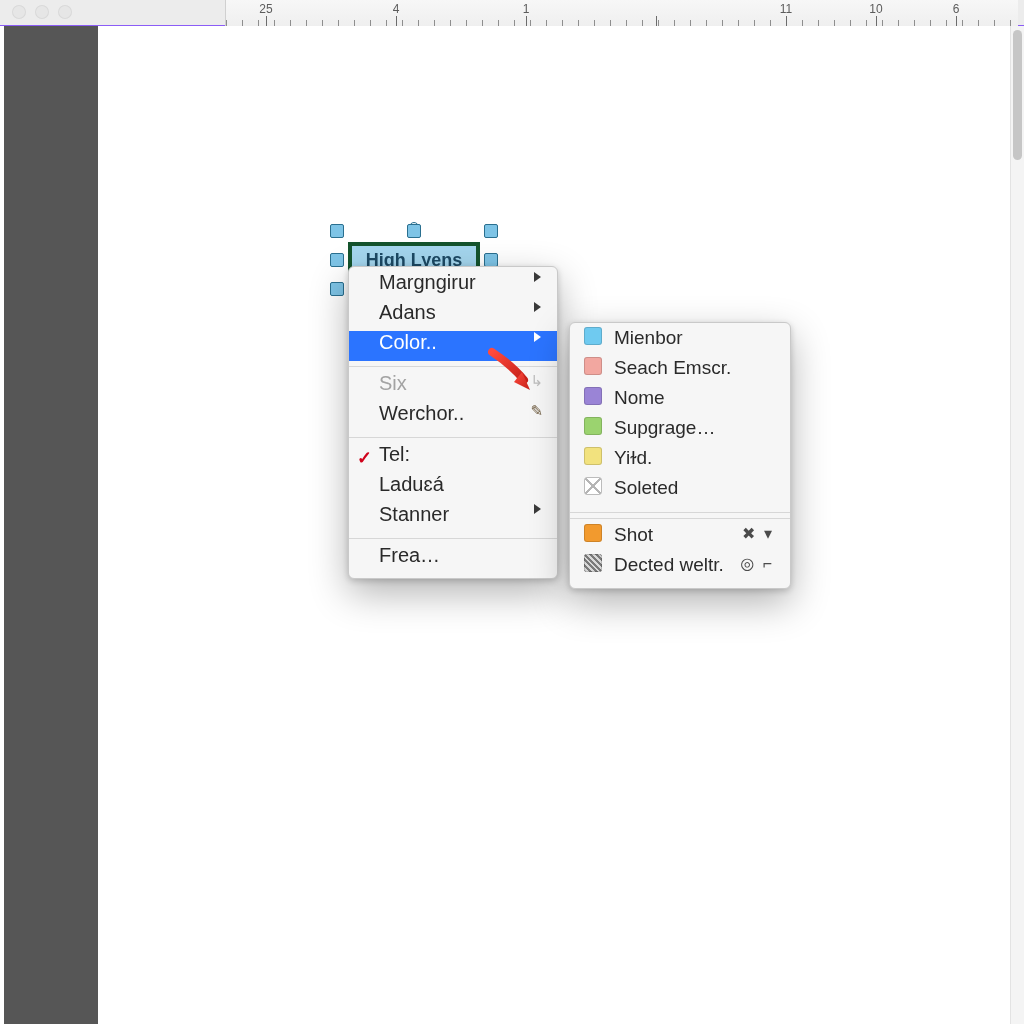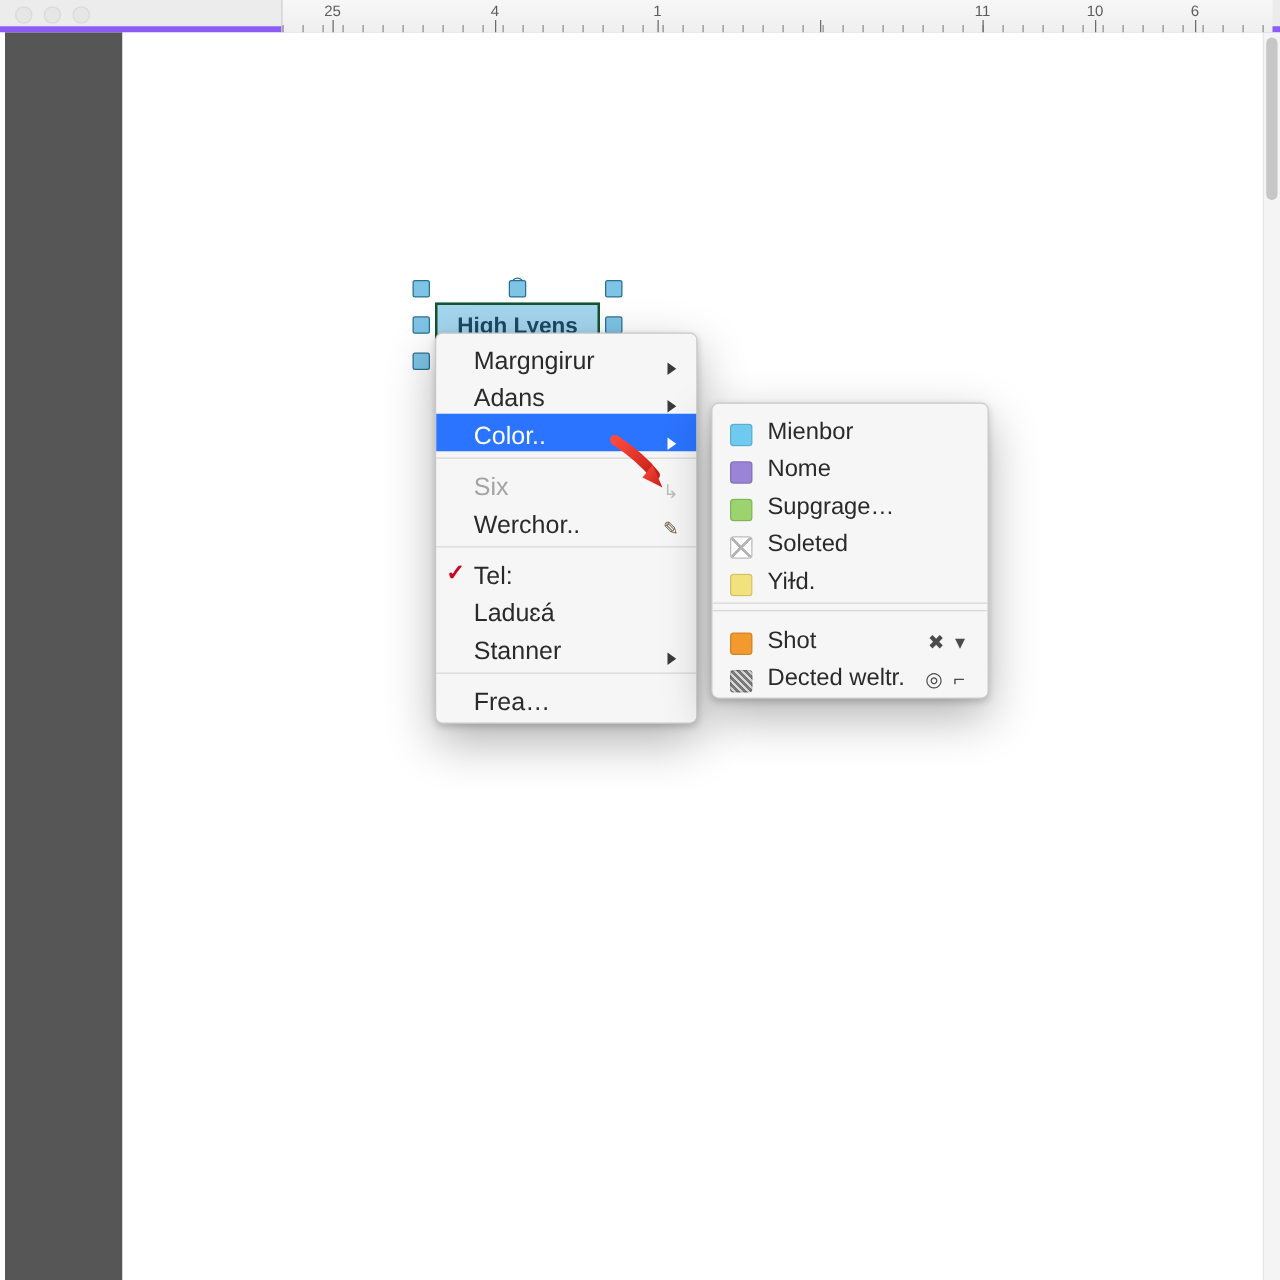--- a/index.html
+++ b/index.html
@@ -5,21 +5,21 @@
   * { margin: 0; padding: 0; box-sizing: border-box; }
   html, body { width: 1024px; height: 1024px; overflow: hidden; font-family: -apple-system, "Helvetica Neue", Helvetica, Arial, sans-serif; }
   body { background: #fff; }
 
   
   .toolbar {
     position: absolute;
     inset: 0 0 auto 0;
     height: 26px;
     background: #ececec;
-    border-bottom: 5px solid #8b5cf6;
+    border-bottom: 1px solid #8b5cf6;
     display: flex;
     align-items: center;
   }
   .traffic-lights {
     position: absolute; left: 12px; top: 5px; display:flex; gap:9px;
   }
   .traffic-lights span{
     width:14px;height:14px;border-radius:50%;background:#e6e6e6;display:block;
     box-shadow: inset 0 0 0 1px rgba(0,0,0,.06);
   }
@@ -62,21 +62,21 @@
 
   
   .sel-object{
     position:absolute;left:232px;top:198px;width:168px;height:72px;
   }
   .sel-box{
     position:absolute;left:18px;top:18px;right:18px;bottom:18px;
     background:#a4d6ee;
     display:flex;align-items:center;justify-content:center;
     color:#1c4964;font-weight:600;font-size:18px;
-    border:2px solid #14532d;
+    border:4px solid #14532d;
     overflow:hidden;white-space:nowrap;
   }
   .handle{
     position:absolute;width:14px;height:14px;background:#7ec4e6;border:1px solid #2a6f8f;border-radius:2px;
   }
   .handle.tl{left:0;top:0;} .handle.tr{right:0;top:0;}
   .handle.bl{left:0;bottom:0;} .handle.br{right:0;bottom:0;}
   .handle.ml{left:0;top:50%;transform:translateY(-50%);}
   .handle.mr{right:0;top:50%;transform:translateY(-50%);}
   .handle.mt{left:50%;top:0;transform:translateX(-50%);}
@@ -86,21 +86,21 @@
   }
 
   
   .menu{
     position:absolute;background:#f6f6f6;border:1px solid #c9c9c9;border-radius:6px;
     box-shadow:0 14px 38px rgba(0,0,0,.30),0 2px 6px rgba(0,0,0,.18);
     padding:4px 0;
     font-size:20px;color:#2a2a2a;
   }
   .menu .row{
-    display:flex;align-items:flex-end;height:30px;padding:0 14px 0 30px;position:relative;white-space:nowrap;
+    display:flex;align-items:flex-start;height:30px;padding:0 14px 0 30px;position:relative;white-space:nowrap;
   }
   .menu .row.hl{background:#2b74ff;color:#fff;}
   .menu .row .arrow{margin-left:auto;padding-left:30px;}
   .menu .row .arrow svg{display:block;}
   .menu .sep{height:1px;margin:5px 0;background:#d7d7d7;}
   .menu .row.disabled{color:#a3a3a3;}
   .menu .check{
     position:absolute;left:8px;top:50%;transform:translateY(-50%);color:#d0021b;font-weight:700;font-size:18px;
   }
 
@@ -300,34 +300,38 @@
       <path d="M42 44 L26 36 L34 26 Z" fill="url(#ag)"></path>
     </svg>
   </div>
 
   <div class="menu" id="color-menu">
       <div class="row selectable">
         <span class="swatch" style="background: rgb(111, 202, 240);"></span>
         <span>Mienbor</span>
       </div>
       <div class="row selectable">
+        <span class="swatch" style="background: rgb(242, 167, 160);"></span>
+        <span>Seach Emscr.</span>
+      </div>
+      <div class="row selectable">
         <span class="swatch" style="background: rgb(154, 132, 214);"></span>
         <span>Nome</span>
       </div>
       <div class="row selectable">
         <span class="swatch" style="background: rgb(155, 211, 111);"></span>
         <span>Supgrage…</span>
       </div>
       <div class="row selectable">
+        <span class="swatch" style="background: rgb(242, 226, 126);"></span>
+        <span>Yiɫd.</span>
+      </div>
+      <div class="row selectable">
         <span class="swatch none"></span>
         <span>Soleted</span>
-      </div>
-      <div class="row selectable">
-        <span class="swatch" style="background: rgb(242, 226, 126);"></span>
-        <span>Yiɫd.</span>
       </div>
       <div class="sep"></div>
       <div class="sep"></div>
       <div class="row selectable">
         <span class="swatch" style="background: rgb(242, 154, 46);"></span>
         <span>Shot</span>
         <span class="glyphs">✖ ▾</span>
       </div>
       <div class="row selectable">
         <span class="swatch hatch"></span>

